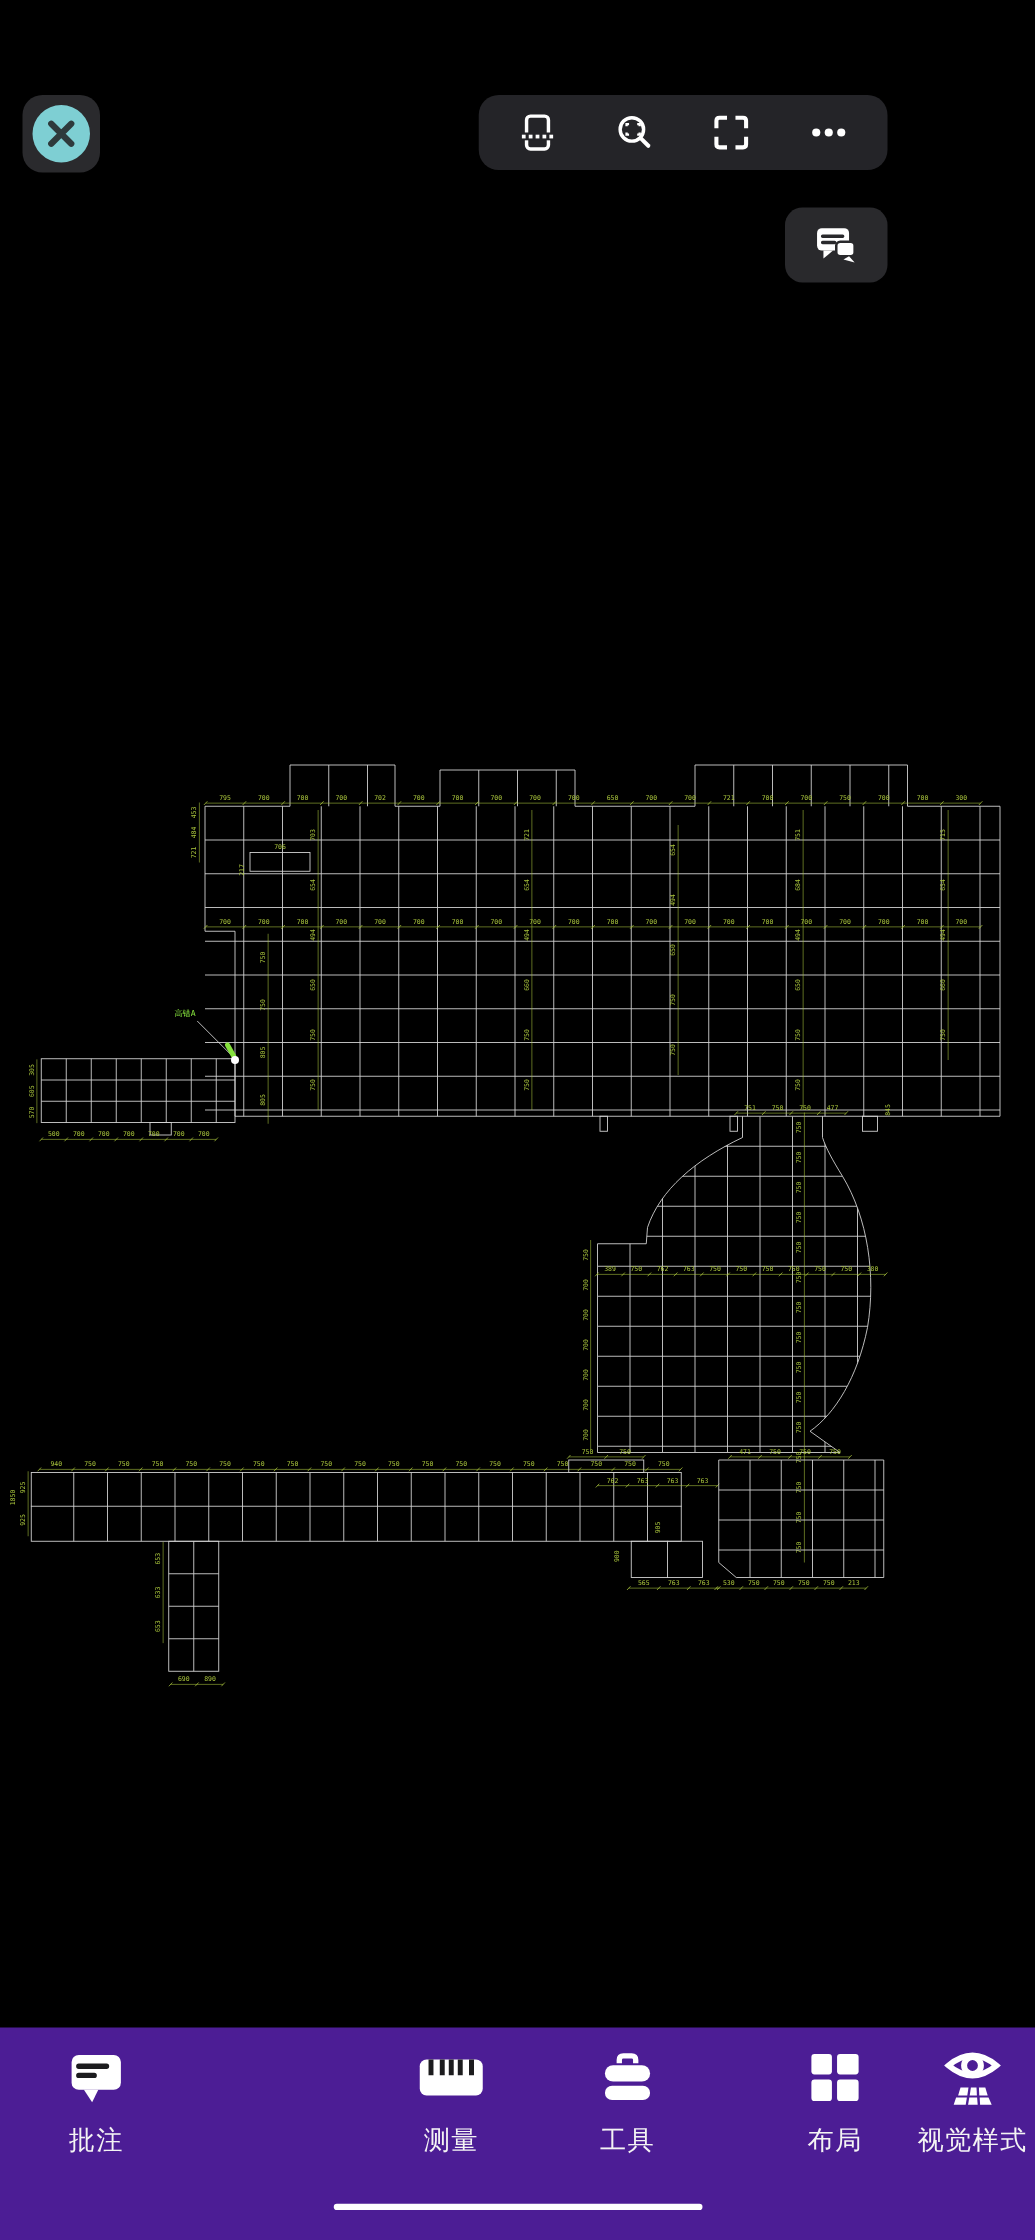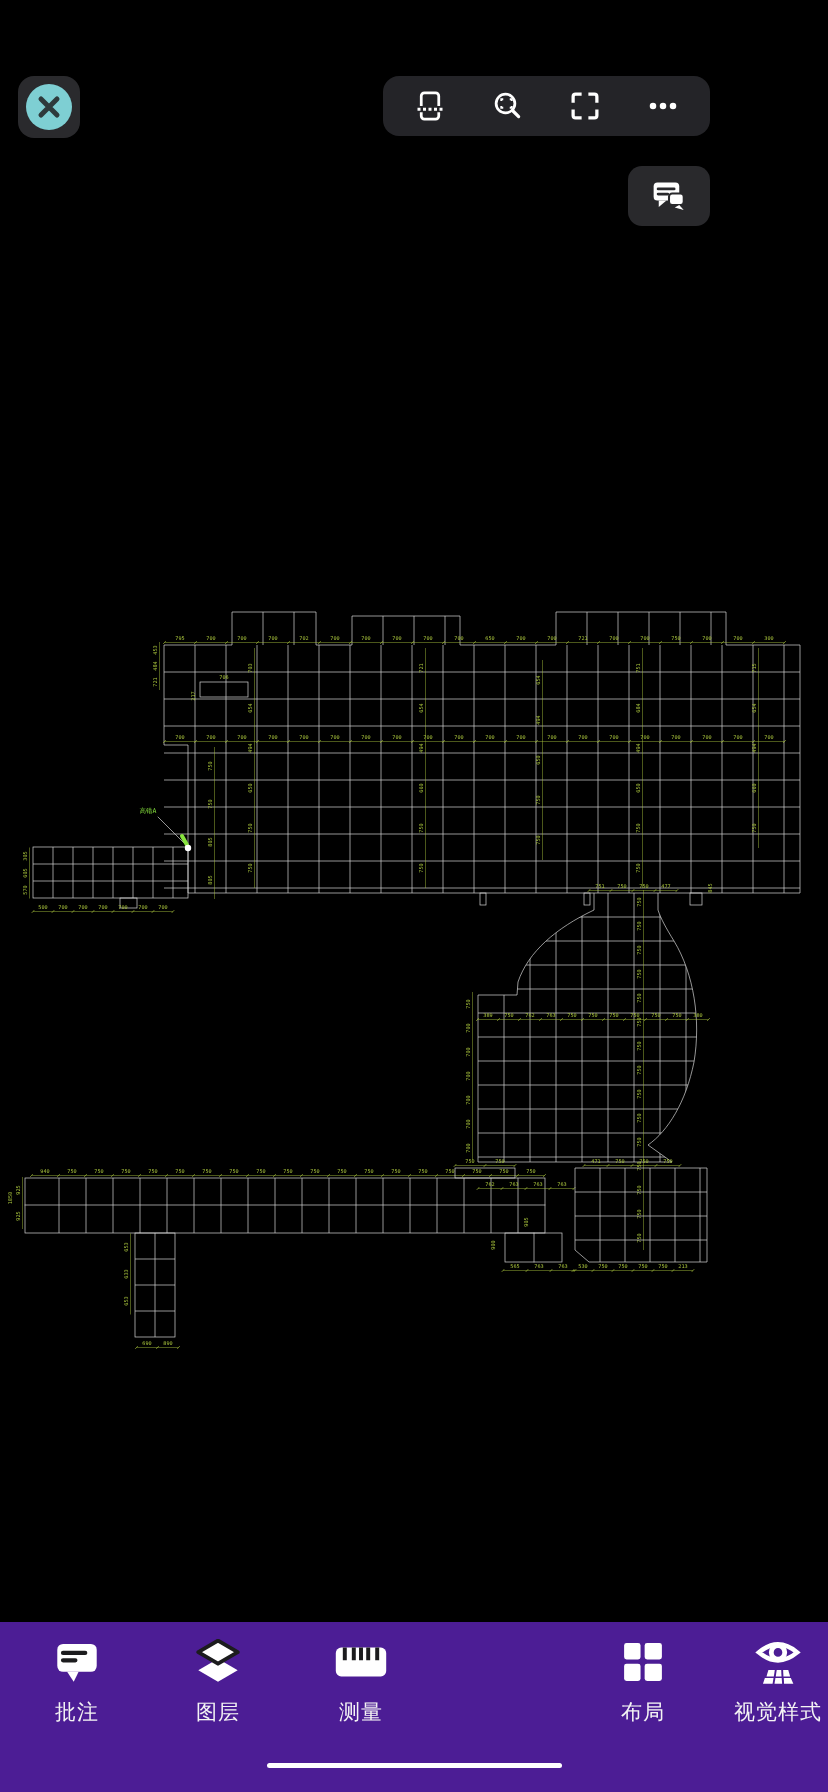--- a/index.html
+++ b/index.html
@@ -543,42 +543,43 @@
     <div class="nicon">
       <svg width="46" height="46" viewBox="0 0 28 28">
         <rect x="2" y="3" width="24" height="17" rx="3.5" fill="#fff"></rect>
         <path d="M8,20 L12,26 L15,20 Z" fill="#fff"></path>
         <path d="M5.5,8.5 H19 M5.5,13 H13" stroke="#1c1c1e" stroke-width="2.6" stroke-linecap="round"></path>
       </svg>
     </div>
     <div class="nlabel">批注</div>
   </div>
 
-  <div class="nav-item" style="left:158px;">
-    <div class="nicon">
-      <svg width="46" height="46" viewBox="0 0 28 28">
-        <path d="M14,12 L26,19 L14,26 L2,19 Z" fill="#fff"></path>
-        <path d="M14,1 L26,8 L14,15 L2,8 Z" fill="#fff" stroke="#1c1c1e" stroke-width="2.4" stroke-linejoin="round"></path>
-      </svg>
-    </div>
-    <div class="nlabel">图层</div>
-  </div>
 
   <div class="nav-item" style="left:301px;">
     <div class="nicon">
       <svg width="54" height="46" viewBox="0 0 30 24">
         <rect x="1" y="4" width="28" height="16" rx="3" fill="#fff"></rect>
         <path d="M6,4 V11 M11,4 V11 M15,4 V11 M19,4 V11 M24,4 V11" stroke="#1c1c1e" stroke-width="2.2"></path>
       </svg>
     </div>
     <div class="nlabel">测量</div>
   </div>
 
-
-  <div class="nav-item" style="left:583px;">
+  <div class="nav-item" style="left:442px;">
+    <div class="nicon">
+      <svg width="46" height="46" viewBox="0 0 28 28">
+        <path d="M10,7 V5.5 Q10,3.5 12,3.5 H16 Q18,3.5 18,5.5 V7" fill="none" stroke="#fff" stroke-width="2.6"></path>
+        <rect x="3" y="8" width="22" height="8" rx="4" fill="#fff"></rect>
+        <rect x="3" y="18" width="22" height="7" rx="3.5" fill="#fff"></rect>
+      </svg>
+    </div>
+    <div class="nlabel">工具</div>
+  </div>
+
+  <div class="nav-item" style="left:608px;">
     <div class="nicon">
       <svg width="46" height="46" viewBox="0 0 28 28">
         <rect x="2.5" y="2.5" width="10" height="10" rx="1.5" fill="#fff"></rect>
         <rect x="15" y="2.5" width="10.5" height="10" rx="1.5" fill="#fff"></rect>
         <rect x="2.5" y="15" width="10" height="10.5" rx="1.5" fill="#fff"></rect>
         <rect x="15" y="15" width="10.5" height="10.5" rx="1.5" fill="#fff"></rect>
       </svg>
     </div>
     <div class="nlabel">布局</div>
   </div>

